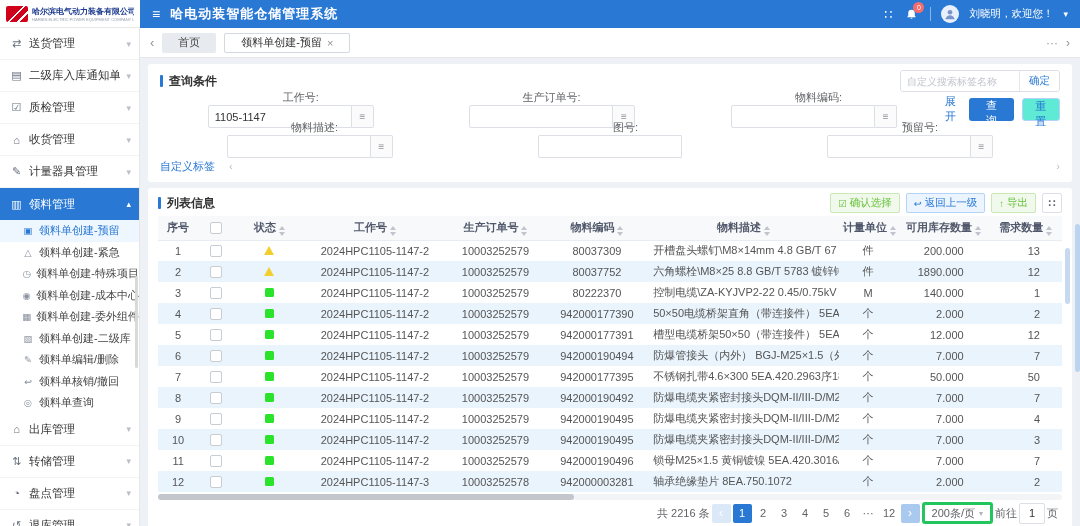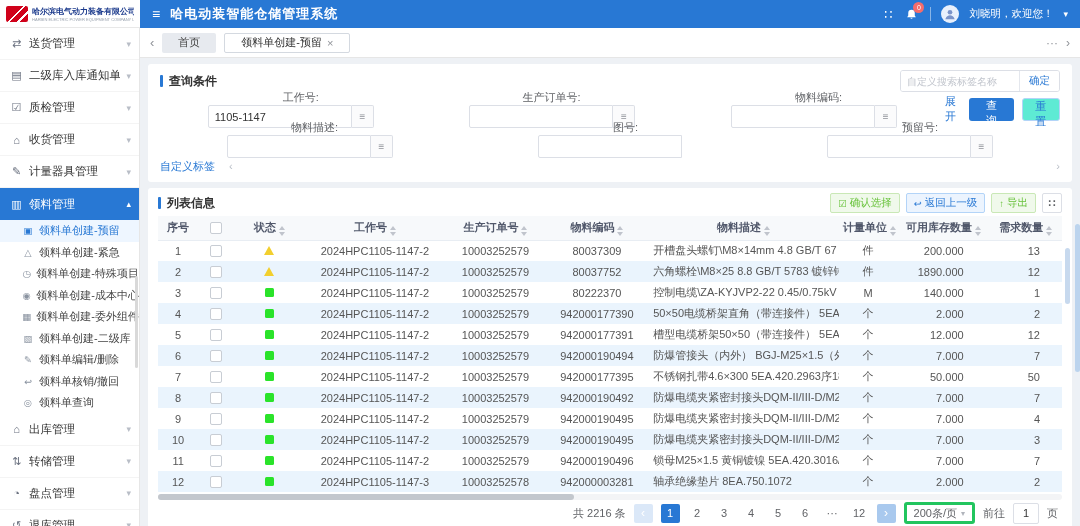--- a/index.html
+++ b/index.html
@@ -103,21 +103,21 @@
   td.cell-demand { text-align:right; padding-right:22px; }
   .checkbox { display:inline-block; width:12px; height:12px; border:1px solid #c8cdd4; border-radius:2px; background:#fff; vertical-align:middle; cursor:pointer; }
   .status-shape { display:inline-block; }
   tr.warn .status-shape { width:0; height:0; border-left:5.5px solid transparent; border-right:5.5px solid transparent; border-bottom:9.5px solid #f2cf2e; }
   tr.ok .status-shape { width:9px; height:9px; background:#2ae32a; border-radius:1.5px; }
 
   .hscroll { height:6px; background:#f3f4f6; border-radius:3px; margin-top:2px; position:relative; }
   .hthumb { position:absolute; left:0; top:0; height:6px; width:46%; background:#c3c7cd; border-radius:3px; cursor:pointer; }
   .list-vthumb { position:absolute; right:2px; top:60px; width:5px; height:56px; background:#c7d9ee; border-radius:3px; cursor:pointer; }
 
-  .pager { height:26px; display:flex; align-items:center; justify-content:flex-end; gap:8px; font-size:11px; color:#606266; padding-right:4px; }
+  .pager { height:26px; display:flex; align-items:center; justify-content:flex-end; gap:2px; font-size:11px; color:#606266; padding-right:4px; }
   .pg { min-width:19px; height:19px; display:flex; align-items:center; justify-content:center; border-radius:2px; cursor:pointer; padding:0 3px; }
   .pg.prev { background:#dbe8f8; color:#fff; font-size:12px; }
   .pg.next { background:#a9c9ee; color:#fff; font-size:12px; }
   .pg.active { background:#2878d4; color:#fff; }
   .psize { display:flex; align-items:center; gap:4px; border:3px solid #22c55e; border-radius:3px; height:22px; padding:0 7px; color:#606266; cursor:pointer; }
   .psize .caret { font-size:8px; color:#b0b4bb; }
   .goto-input { width:26px; height:21px; border:1px solid #dcdfe6; border-radius:2px; text-align:center; font-size:11px; color:#333; outline:none; }
 
   .page-vscroll { position:absolute; right:0; top:170px; bottom:6px; width:5px; background:#edf1f6; border-radius:3px; }
   .page-vthumb { position:absolute; top:8%; width:5px; height:46%; background:#bcd4ee; border-radius:3px; cursor:pointer; }

